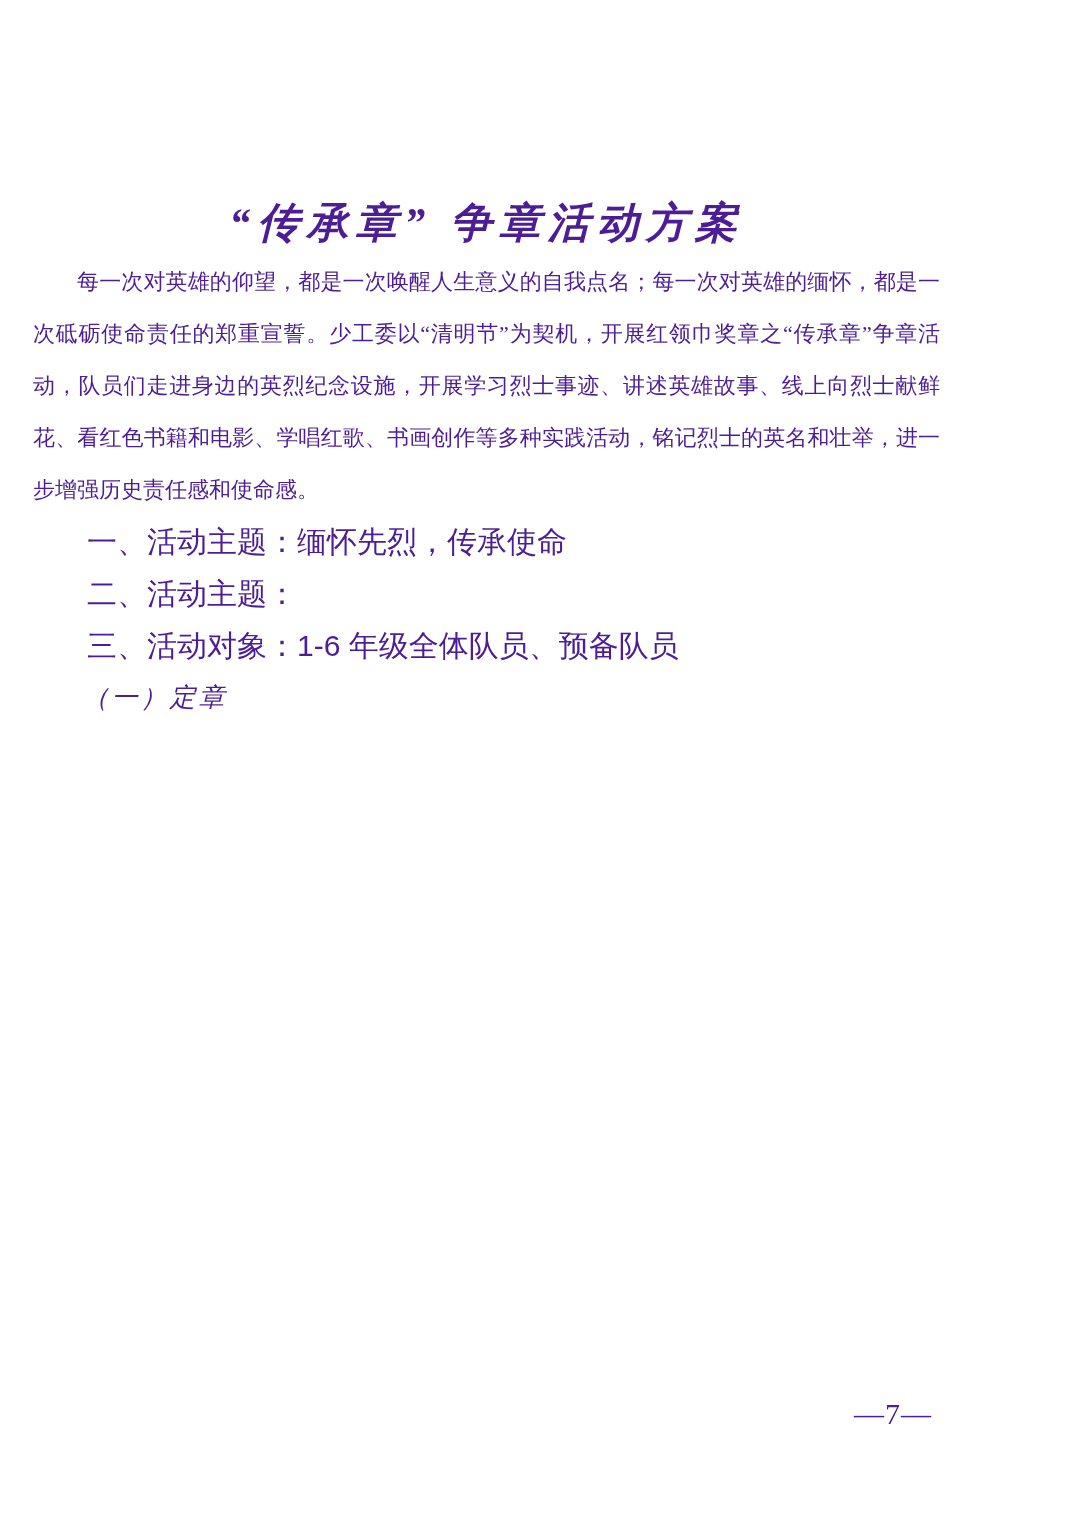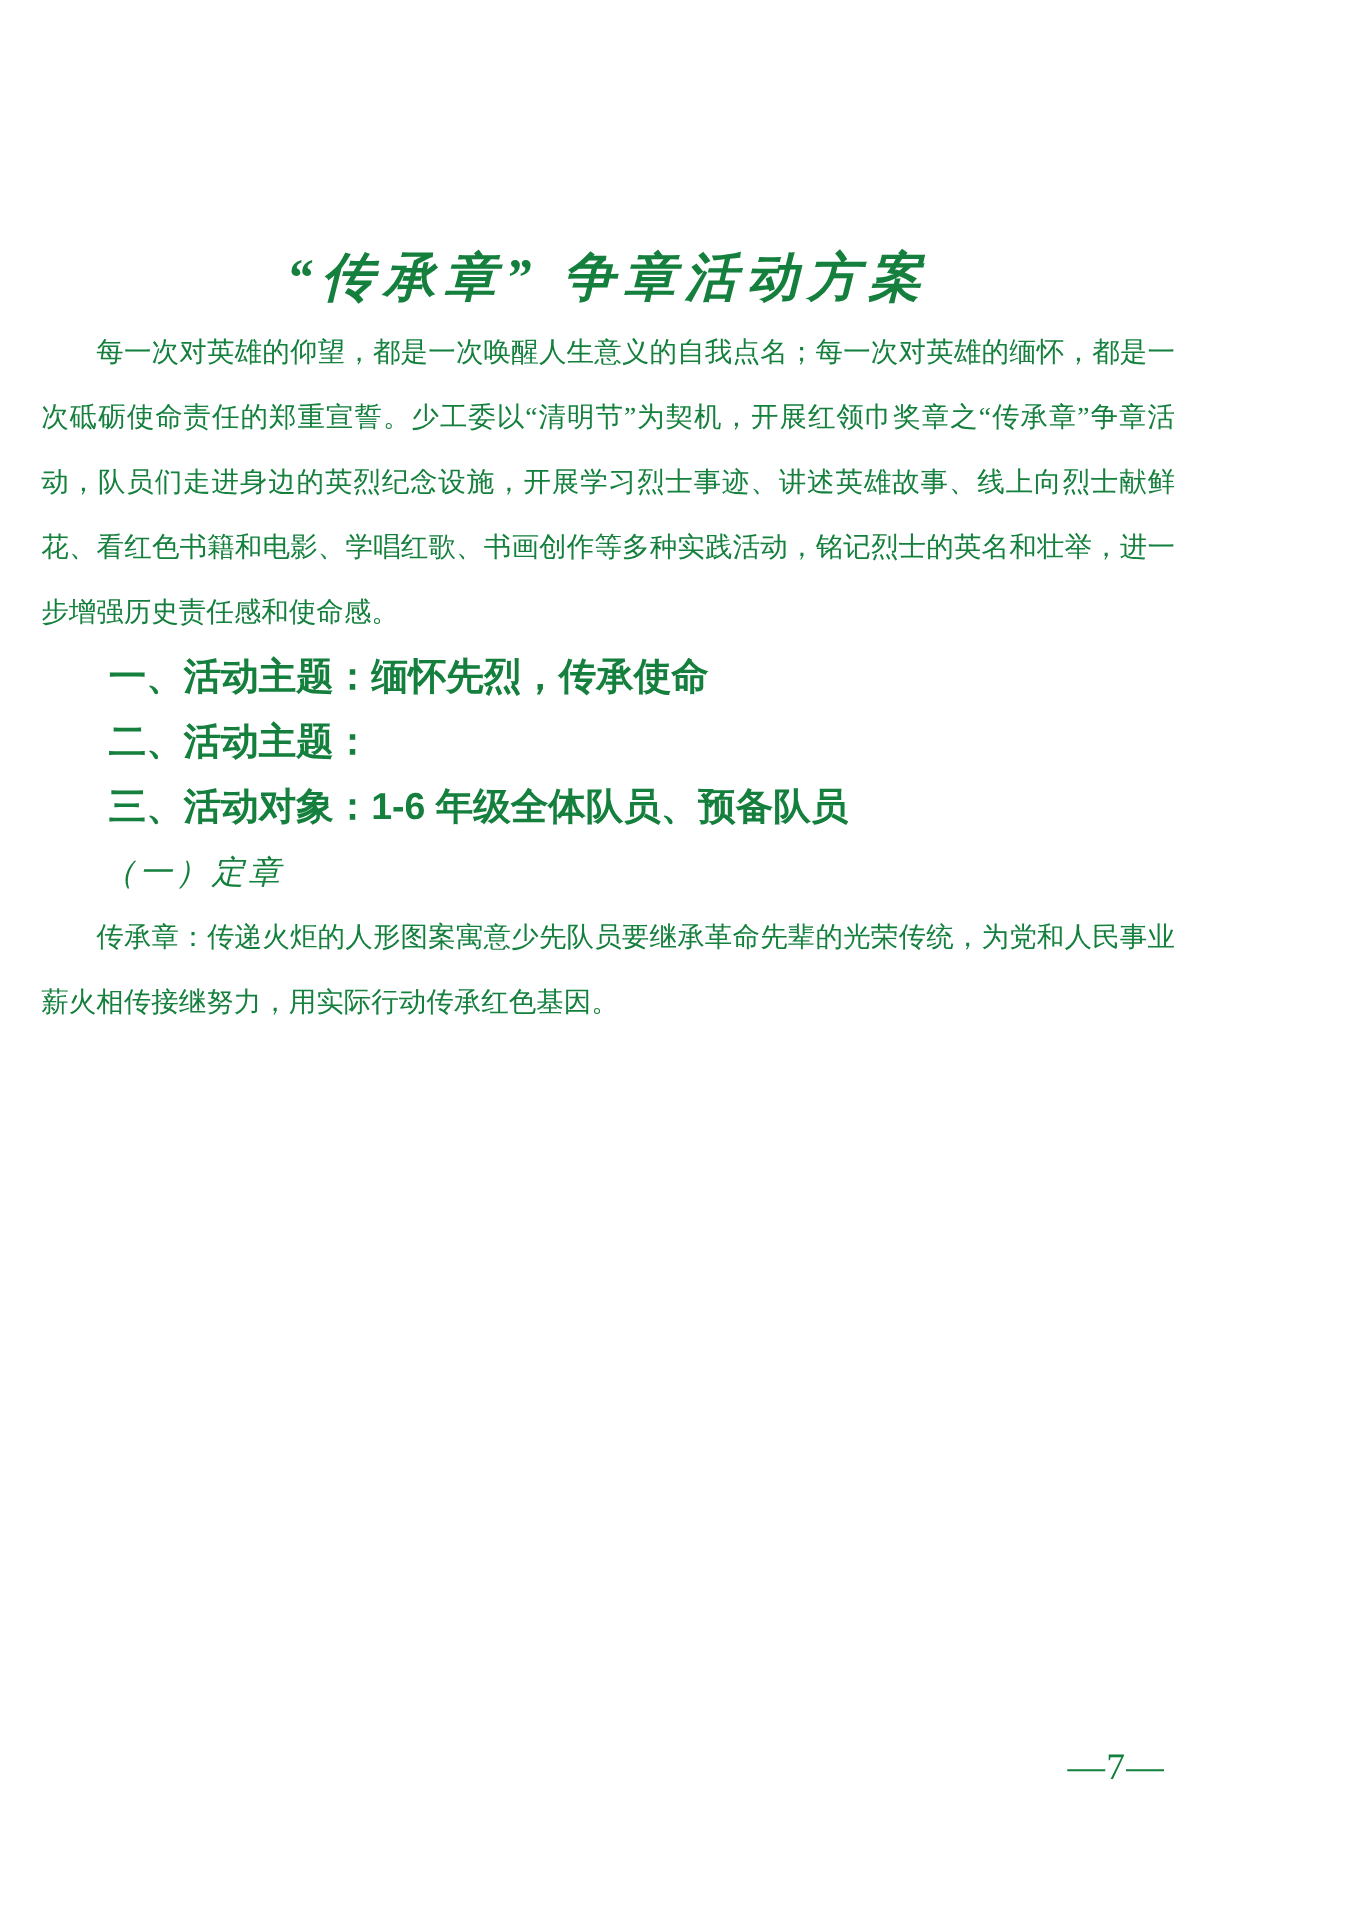--- a/index.html
+++ b/index.html
@@ -33,21 +33,21 @@
     font-size: 22px;
     line-height: 52px;
     text-align: justify;
     font-family: "Liberation Serif", "DejaVu Serif", serif;
   }
   .indent { text-indent: 2em; }
   .sec-heading {
     margin: 0;
     font-size: 30px;
     line-height: 52px;
-    font-weight: 700;
+    font-weight: 400;
     padding-left: 1.8em;
     font-family: "Liberation Sans", "DejaVu Sans", sans-serif;
   }
   .sub-heading {
     margin: 0;
     font-size: 26px;
     line-height: 52px;
     font-style: italic;
     letter-spacing: 3px;
     padding-left: 1.9em;
@@ -59,33 +59,32 @@
     right: 148px;
     font-size: 30px;
     line-height: 36px;
     letter-spacing: 1px;
     font-family: "Liberation Serif", "DejaVu Serif", serif;
   }
 </style>
 </head>
 <body>
 
-<div class="page" style="background: rgb(255, 255, 255); color: #15803d; padding-left: 33px;">
+<div class="page" style="background: rgb(255, 255, 255); color: #4c1d95; padding-left: 33px;">
 
   <h1 class="doc-title">“传承章” 争章活动方案</h1>
 
   <p class="para indent">每一次对英雄的仰望，都是一次唤醒人生意义的自我点名；每一次对英雄的缅怀，都是一次砥砺使命责任的郑重宣誓。少工委以“清明节”为契机，开展红领巾奖章之“传承章”争章活动，队员们走进身边的英烈纪念设施，开展学习烈士事迹、讲述英雄故事、线上向烈士献鲜花、看红色书籍和电影、学唱红歌、书画创作等多种实践活动，铭记烈士的英名和壮举，进一步增强历史责任感和使命感。</p>
 
   <p class="sec-heading">一、活动主题：缅怀先烈，传承使命</p>
 
   <p class="sec-heading">二、活动主题：</p>
 
   <p class="sec-heading">三、活动对象：1-6 年级全体队员、预备队员</p>
 
 
   <p class="sub-heading">（一）定章</p>
 
-  <p class="para indent">传承章：传递火炬的人形图案寓意少先队员要继承革命先辈的光荣传统，为党和人民事业薪火相传接继努力，用实际行动传承红色基因。</p>
 
 
   <div class="page-number">—7—</div>
 
 </div>
 
 </body></html>

